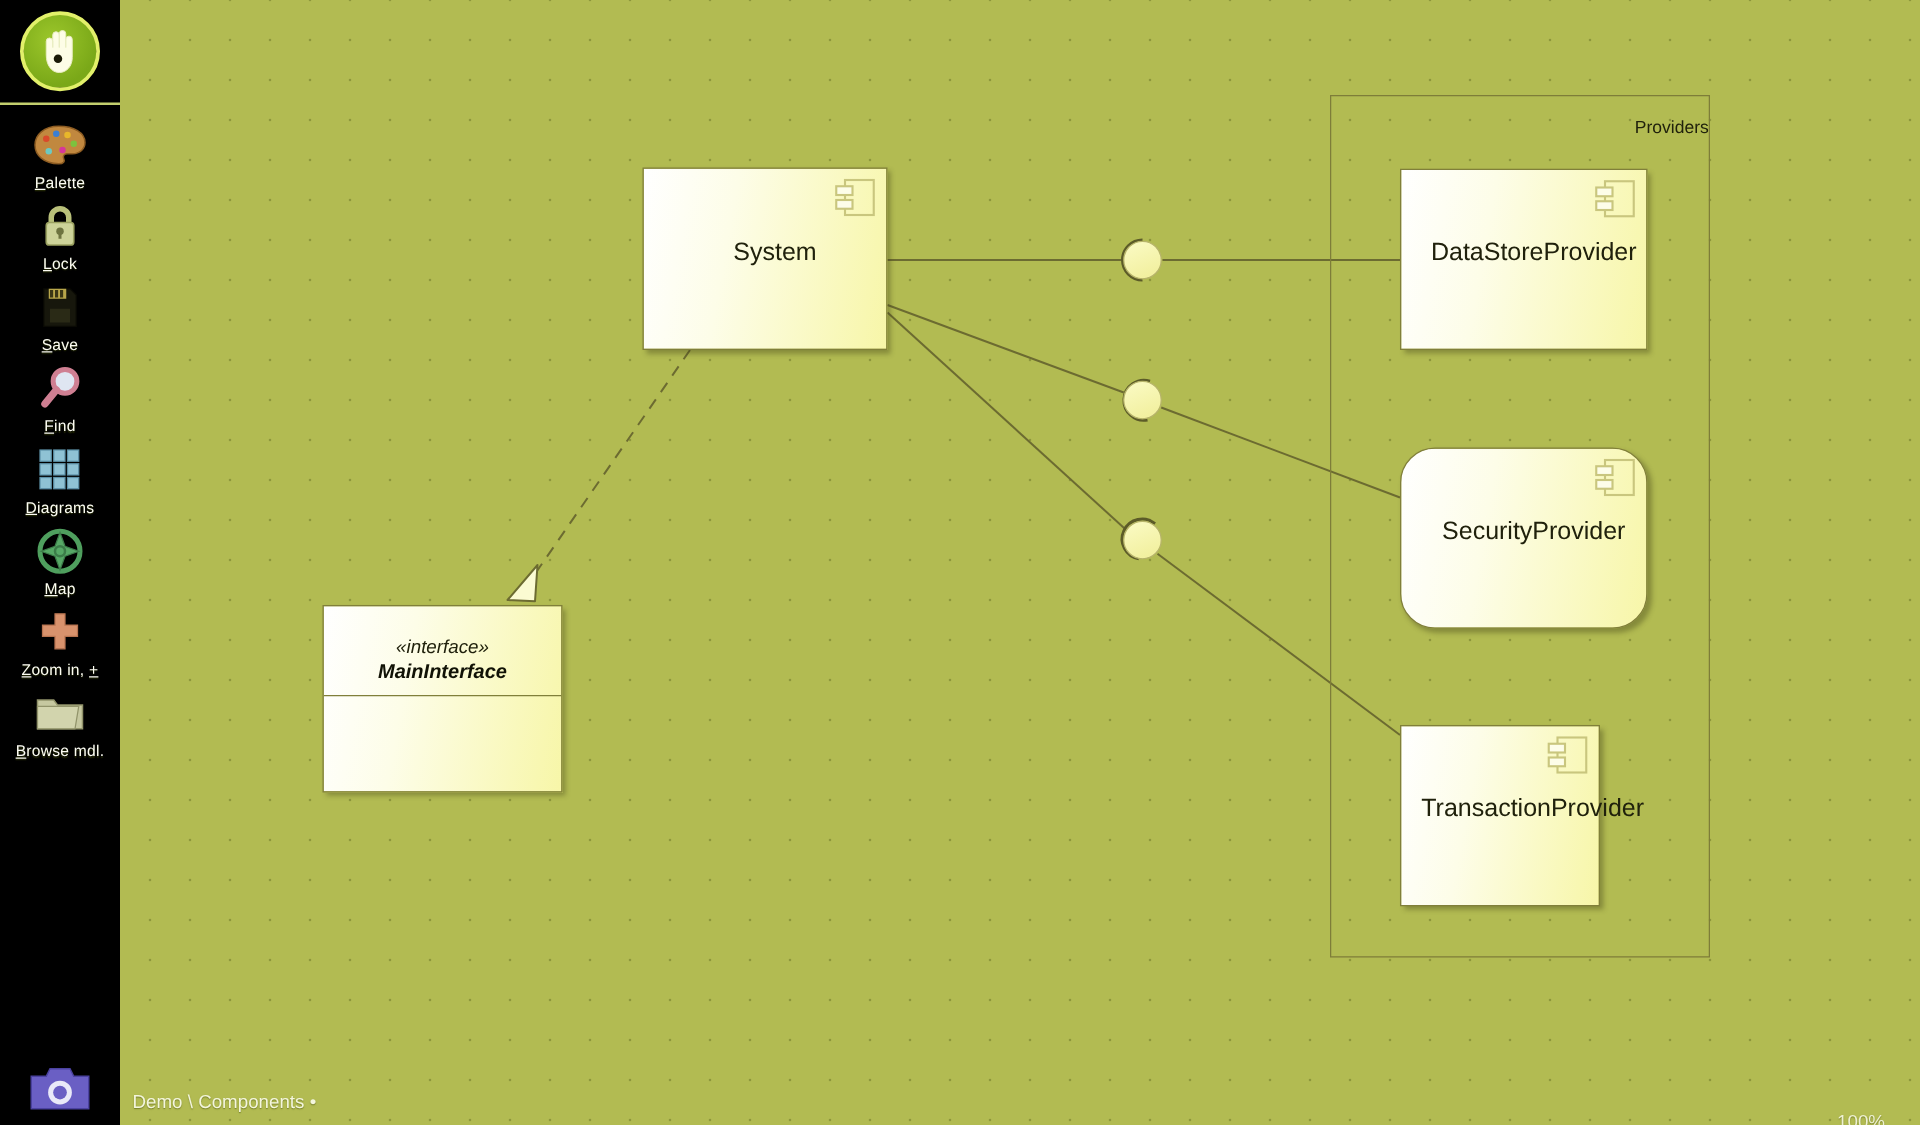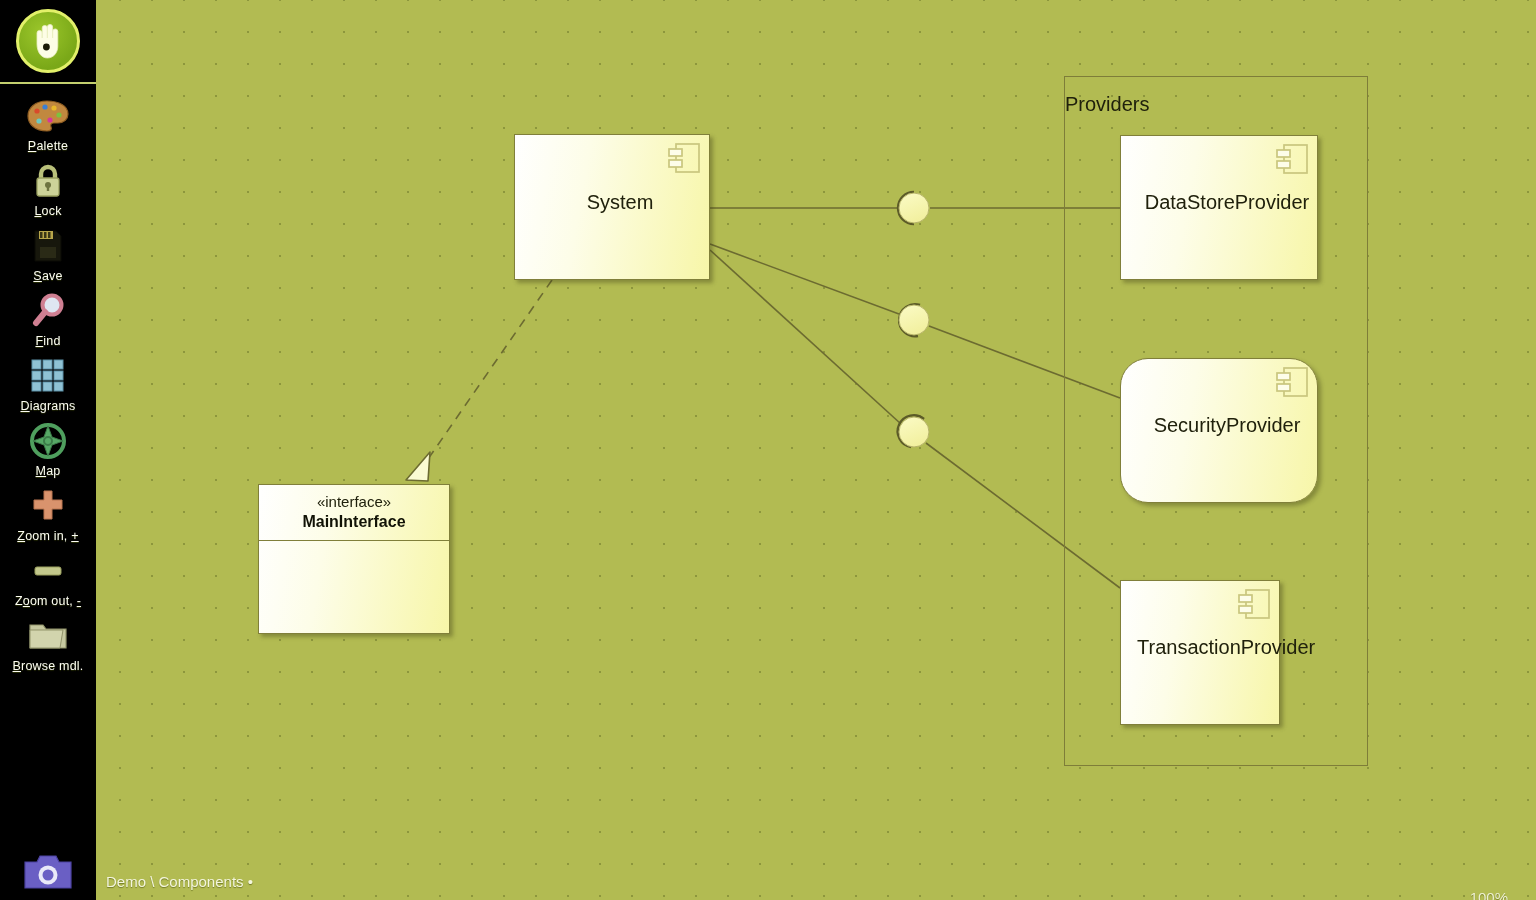--- a/index.html
+++ b/index.html
@@ -129,25 +129,26 @@
 
   .comp-icon {
     position: absolute;
     right: 8px; top: 7px;
     width: 34px; height: 34px;
   }
 
   
   .iface-head {
     position: absolute;
-    left: 0; right: 0; top: 0;
+    left: 0; right: 0; top: 16px;
     height: 56px;
     text-align: center;
     padding-top: 7px;
     border-bottom: 1px solid #807f3a;
+    font-style: italic;
   }
   .iface-stereo {
     font-size: 15px;
     color: #20210c;
     line-height: 19px;
   }
   .iface-name {
     font-size: 16px;
     font-weight: bold;
     color: #111206;
@@ -157,22 +158,22 @@
   
   .pkg-frame {
     position: absolute;
     border: 1px solid #7e7d39;
     background: transparent;
     z-index: 1;
   }
   .pkg-title {
     position: absolute;
     left: 0; right: 0; top: 16px;
-    text-align: left;
-    font-size: 20px;
+    text-align: right;
+    font-size: 14px;
     color: #20210c;
   }
 
   
   #statusbar {
     position: absolute;
     left: 96px; bottom: 0;
     width: 1440px;
     height: 34px;
     z-index: 15;
@@ -301,28 +302,20 @@
 
       <div class="sidebar-item">
         <span class="sb-icon">
           <svg width="36" height="34" viewBox="0 0 36 34">
             <path d="M14 2 L22 2 L22 11 L32 11 L32 20 L22 20 L22 30 L14 30 L14 20 L4 20 L4 11 L14 11 Z" fill="#d9936d" stroke="#b87450" stroke-width="1"></path>
           </svg>
         </span>
         <span class="sb-label"><u>Z</u>oom in, <u>+</u></span>
       </div>
 
-      <div class="sidebar-item">
-        <span class="sb-icon">
-          <svg width="36" height="34" viewBox="0 0 36 34">
-            <rect x="5" y="13" width="26" height="8" rx="2" fill="#c3c88c" stroke="#9aa05f" stroke-width="1"></rect>
-          </svg>
-        </span>
-        <span class="sb-label">Z<u>o</u>om out, <u>-</u></span>
-      </div>
 
       <div class="sidebar-item">
         <span class="sb-icon">
           <svg width="42" height="34" viewBox="0 0 42 34">
             <path d="M3 6 L16 6 L19 10 L39 10 L39 29 L3 29 Z" fill="#c6c8a0" stroke="#91936a" stroke-width="1.2"></path>
             <path d="M3 11 L36 11 L33 29 L3 29 Z" fill="#d2d4ad" stroke="#91936a" stroke-width="1"></path>
           </svg>
         </span>
         <span class="sb-label"><u>B</u>rowse mdl.</span>
       </div>

